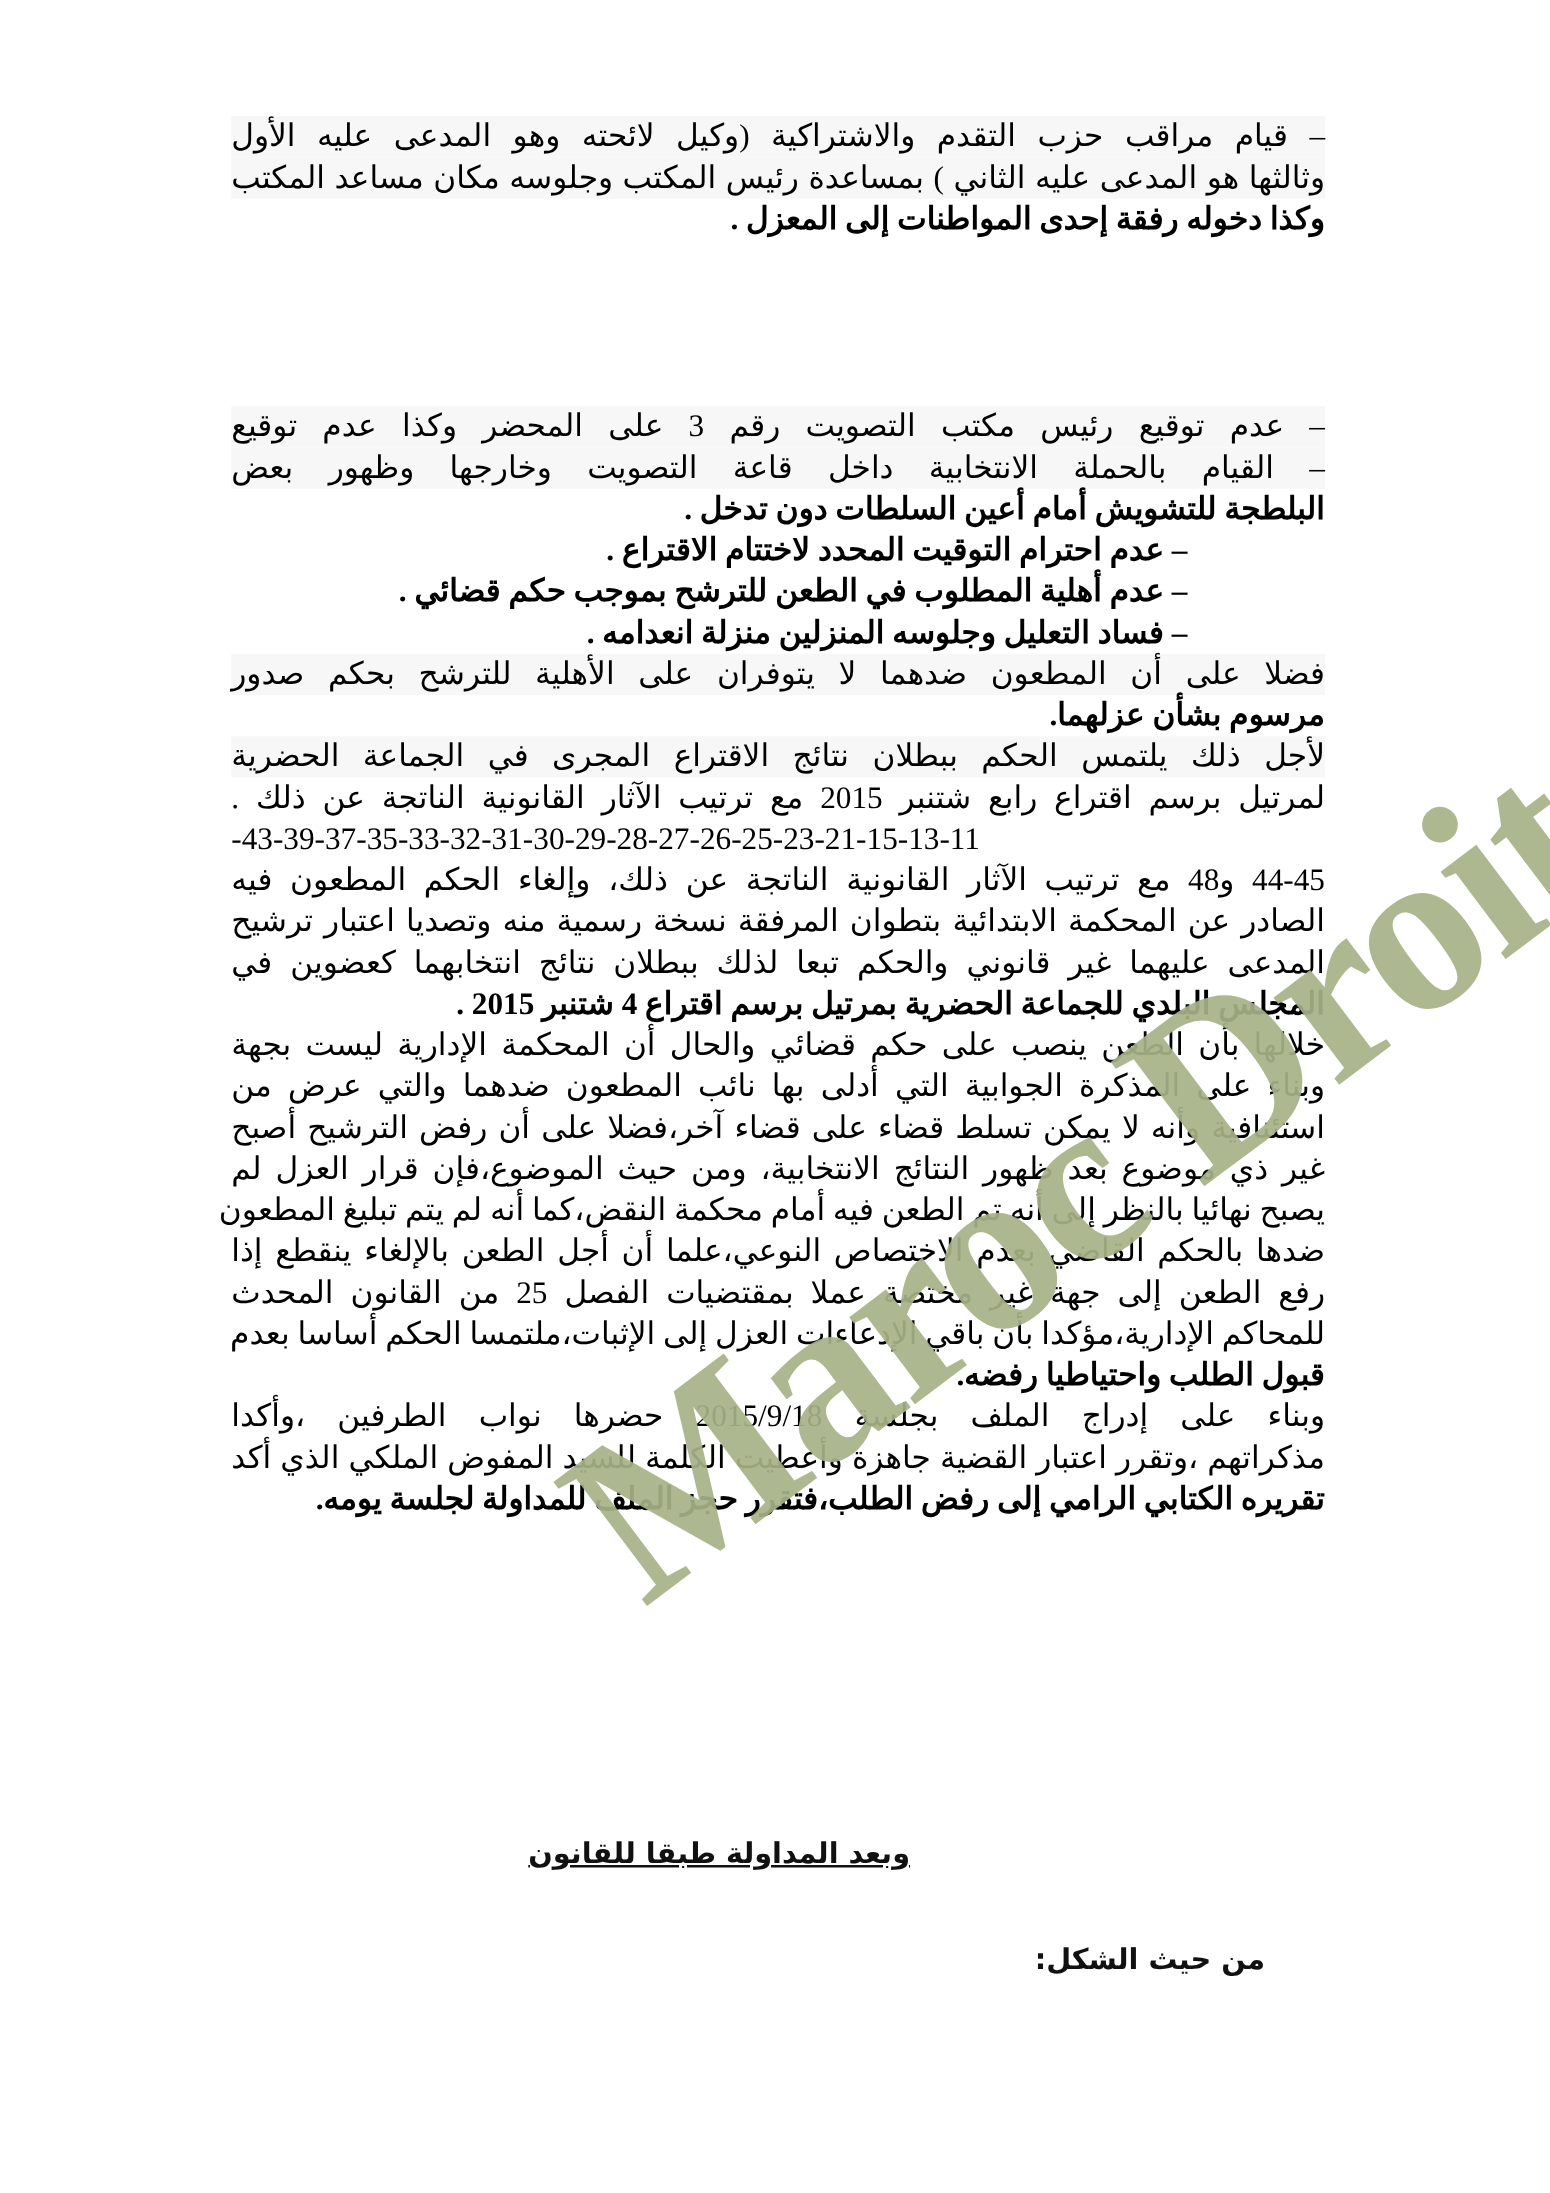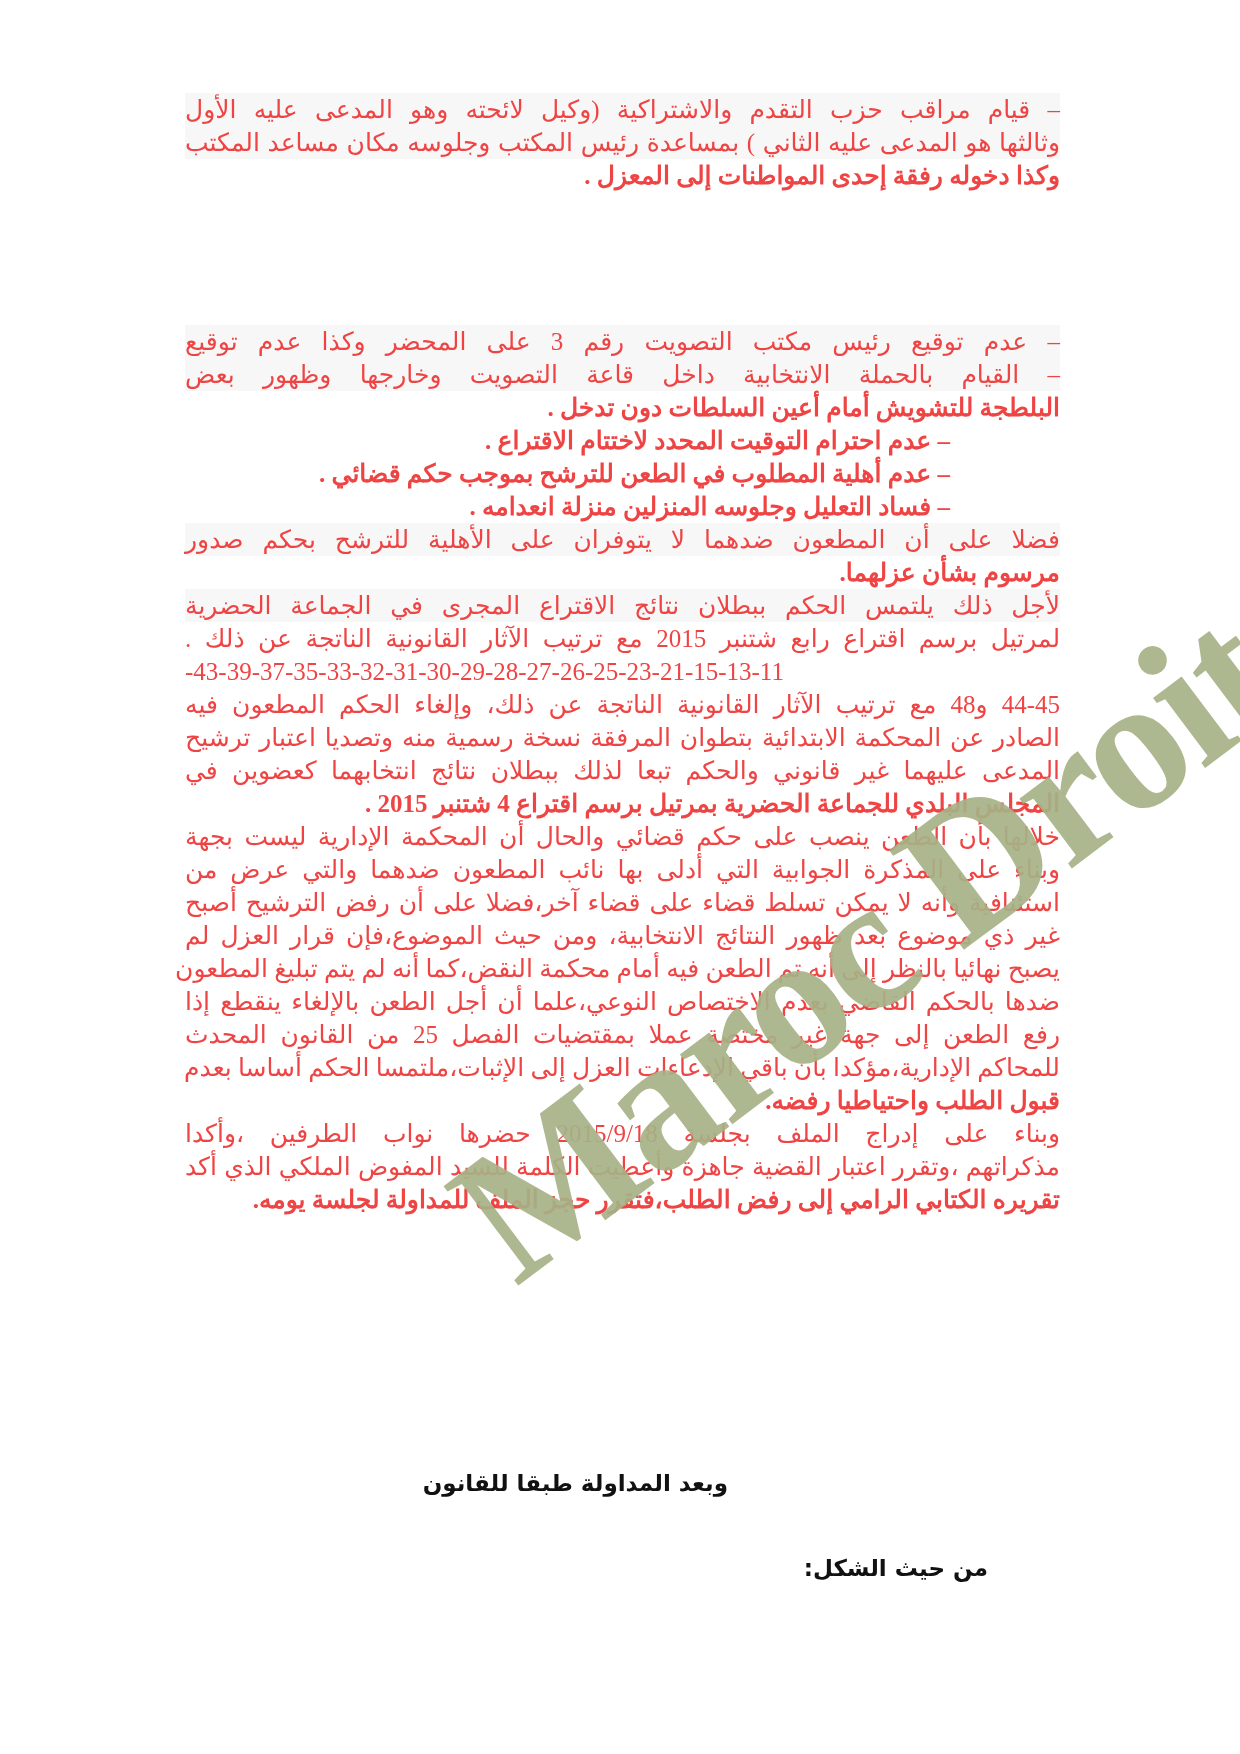--- a/index.html
+++ b/index.html
@@ -5,21 +5,21 @@
     html, body { margin: 0; padding: 0; background: #ffffff; }
     body { width: 1240px; height: 1754px; position: relative; overflow: hidden; }
     .page {
       position: absolute; left: 0; top: 0; width: 1240px; height: 1754px;
       background: #ffffff;
     }
     .text-block {
       position: absolute; left: 185px; width: 875px;
       direction: rtl; text-align: justify;
       font-family: "Liberation Serif", "DejaVu Serif", serif;
-      font-size: 25px; line-height: 33px; color: #ef4444;
+      font-size: 25px; line-height: 33px; color: #000000;
       z-index: 2;
     }
     .line {
       display: block; white-space: nowrap; text-align: justify;
       text-align-last: justify; height: 33px;
     }
     .line.hl { background: #f7f7f7; }
     .line.last { text-align-last: right; font-weight: bold; }
     .line.num { direction: ltr; text-align-last: justify; }
     .heading {
@@ -70,17 +70,17 @@
     <span class="line">يصبح نهائيا بالنظر إلى أنه تم الطعن فيه أمام محكمة النقض،كما أنه لم يتم تبليغ المطعون</span>
     <span class="line">ضدها بالحكم القاضي بعدم الاختصاص النوعي،علما أن أجل الطعن بالإلغاء ينقطع إذا</span>
     <span class="line">رفع الطعن إلى جهة غير مختصة عملا بمقتضيات الفصل 25 من القانون المحدث</span>
     <span class="line">للمحاكم الإدارية،مؤكدا بأن باقي الإدعاءات العزل إلى الإثبات،ملتمسا الحكم أساسا بعدم</span>
     <span class="line last">قبول الطلب واحتياطيا رفضه.</span>
     <span class="line">وبناء على إدراج الملف بجلسة 2015/9/18 حضرها نواب الطرفين ،وأكدا</span>
     <span class="line">مذكراتهم ،وتقرر اعتبار القضية جاهزة وأعطيت الكلمة للسيد المفوض الملكي الذي أكد</span>
     <span class="line last">تقريره الكتابي الرامي إلى رفض الطلب،فتقرر حجز الملف للمداولة لجلسة يومه.</span>
   </div>
 
-  <div class="heading" style="top:1470px; right:512px;">وبعد المداولة طبقا للقانون</div>
-  <div class="heading" style="top:1555px; right:252px;">من حيث الشكل:</div>
+  <div class="heading" style="top:1470px; right:512px;text-decoration:underline;">وبعد المداولة طبقا للقانون</div>
+  <div class="heading" style="top:1555px; right:228px;">من حيث الشكل:</div>
 
   <div class="watermark">Maroc Droit .com</div>
 </div>
 
 </body></html>

